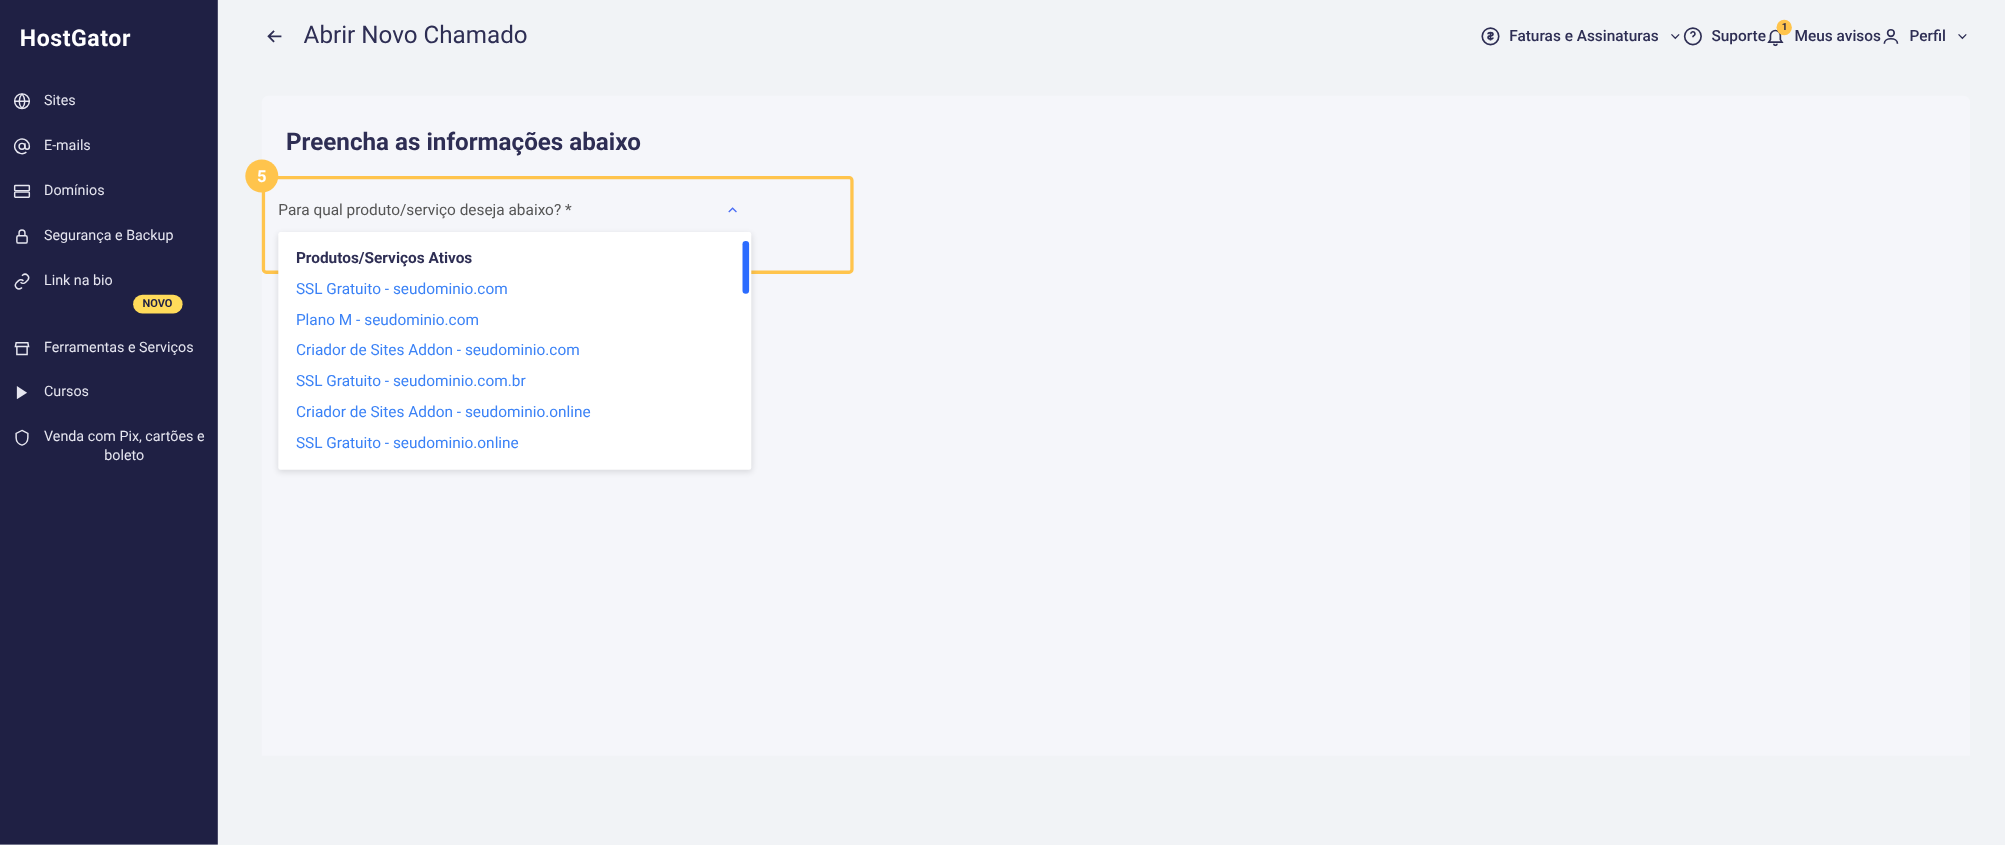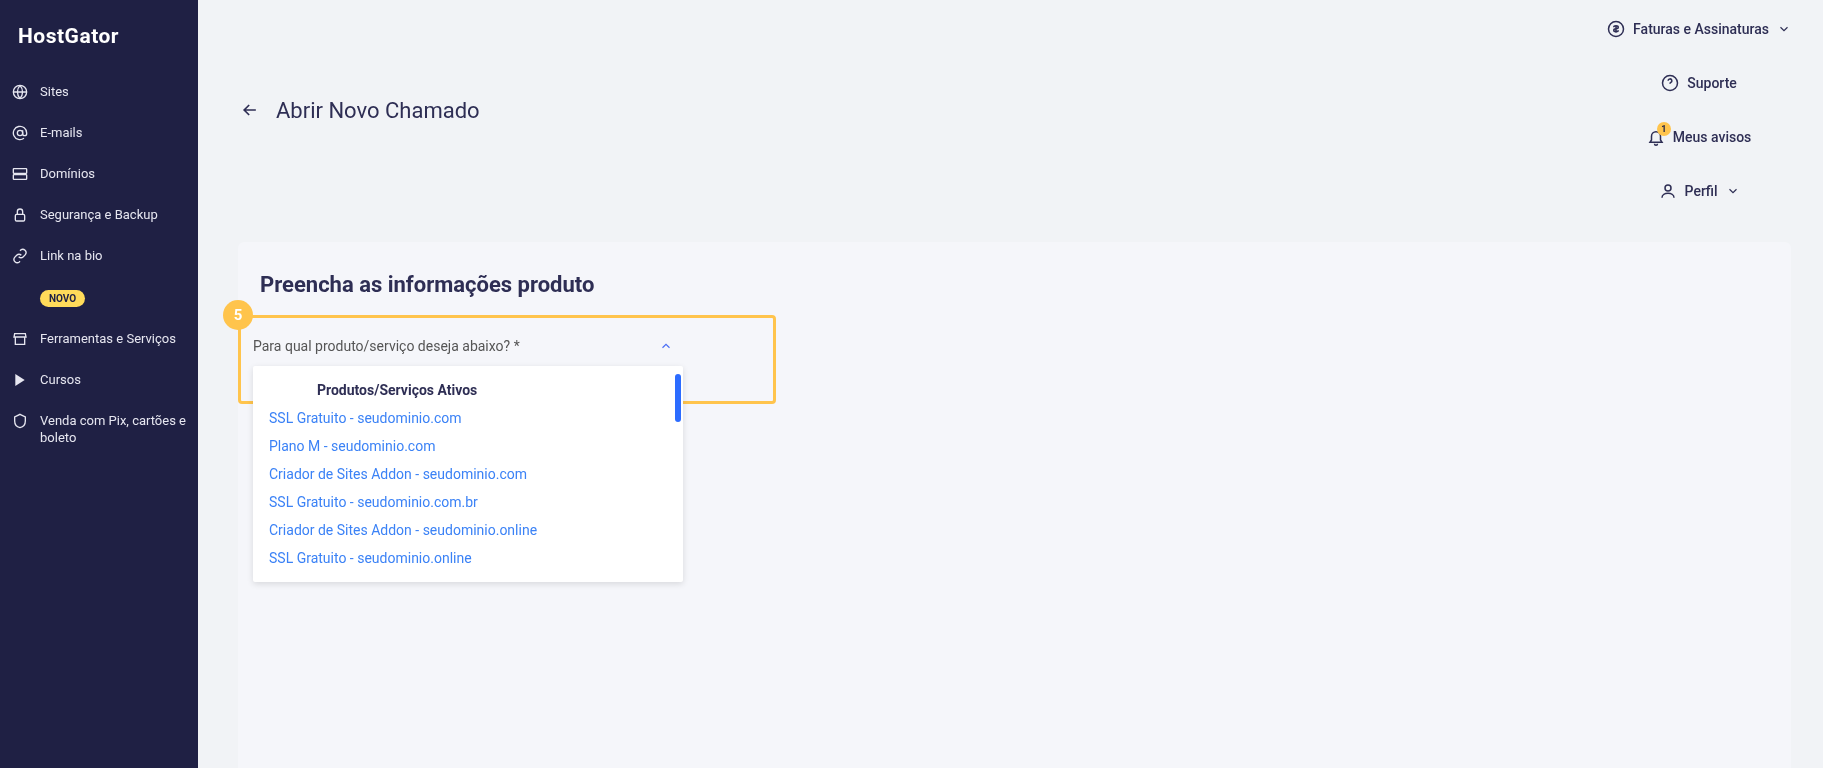--- a/index.html
+++ b/index.html
@@ -1,47 +1,47 @@
 <!DOCTYPE html>
 <html><head>
   <meta charset="utf-8">
   <style>
     *{margin:0;padding:0;box-sizing:border-box;}
     body{font-family:-apple-system,BlinkMacSystemFont,"Segoe UI",Roboto,sans-serif;background:#f1f3f6;height:768px;width:1823px;overflow:hidden;}
     .layout{display:flex;height:100%;}
     .sidebar{width:198px;background:#1f2044;color:#fff;display:flex;flex-direction:column;padding-top:24px;}
     .logo{font-size:21px;font-weight:700;padding:0 18px 24px;letter-spacing:.5px;}
     .nav-list{list-style:none;display:flex;flex-direction:column;gap:0;}
-    .nav-item{display:flex;align-items:flex-start;gap:12px;padding:12px 12px;font-size:13px;color:#e6e6f0;cursor:pointer;}
+    .nav-item{display:flex;align-items:flex-start;gap:12px;padding:12px 12px;font-size:13px;color:#e6e6f0;cursor:pointer;text-align:center;}
     .nav-icon{width:16px;height:16px;flex:none;display:flex;align-items:center;justify-content:center;color:#e6e6f0;}
     .nav-label{font-size:13px;line-height:1.3;}
-    .nav-sub{display:flex;flex-direction:column;gap:6px;}
+    .nav-sub{display:flex;flex-direction:row;gap:18px;}
     .badge-novo{display:inline-block;background:#ffdb5a;color:#1f2044;font-size:10px;font-weight:700;border-radius:999px;padding:3px 9px;margin-top:20px;width:fit-content;}
     .main{flex:1;padding:20px 32px 0 40px;position:relative;}
     .topbar{display:flex;align-items:center;justify-content:space-between;margin-bottom:42px;}
     .title-wrap{display:flex;align-items:center;gap:14px;}
     .back-btn{width:24px;height:24px;color:#2e2e54;display:flex;align-items:center;justify-content:center;cursor:pointer;}
     .page-title{font-size:22px;font-weight:400;color:#2e2e54;}
-    .top-actions{display:flex;align-items:center;gap:36px;flex-direction:column;}
+    .top-actions{display:flex;align-items:flex-start;}
     .top-item{display:flex;align-items:center;gap:8px;color:#2e2e54;font-size:14px;font-weight:500;cursor:pointer;}
     .top-icon{width:18px;height:18px;display:flex;align-items:center;justify-content:center;color:#2e2e54;}
     .chev{width:14px;height:14px;color:#2e2e54;}
     .bell-wrap{position:relative;}
     .count-badge{position:absolute;top:-6px;right:-6px;background:#ffc44c;color:#1f2044;font-size:9px;font-weight:700;border-radius:50%;width:14px;height:14px;display:flex;align-items:center;justify-content:center;}
     .content-card{background:#f5f6fa;border-radius:6px 6px 0 0;padding:30px 0 0 0;min-height:600px;}
     .section-title{font-size:22px;font-weight:700;color:#2e2e54;margin:0 0 18px 22px;}
     .form-area{position:relative;margin-left:0;width:538px;}
     .step-badge{position:absolute;left:-15px;top:-15px;width:30px;height:30px;border-radius:50%;background:#ffc44c;color:#fff;font-weight:700;font-size:15px;display:flex;align-items:center;justify-content:center;z-index:3;}
     .highlight-box{border:3px solid #ffc44c;border-radius:4px;padding:14px 12px 40px 12px;background:#f5f6fa;position:relative;}
     .select-wrap{position:relative;}
     .select-field{width:420px;background:transparent;border:none;border-bottom:1px solid transparent;color:#555;font-size:14px;padding:6px 0;display:flex;justify-content:space-between;align-items:center;cursor:pointer;}
     .caret{color:#4a6df5;}
     .dropdown{position:absolute;top:34px;left:0;width:430px;background:#fff;border-radius:2px;box-shadow:0 2px 6px rgba(0,0,0,.12);max-height:216px;overflow:hidden;}
     .dropdown-inner{padding:10px 0;}
-    .dd-header{font-size:14px;font-weight:700;color:#2e2e54;padding:6px 16px;margin-left:48px;}
+    .dd-header{font-size:14px;font-weight:700;color:#2e2e54;padding:6px 16px;}
     .dd-item{font-size:14px;color:#3b82f6;padding:6px 16px;cursor:pointer;}
     .dd-scrollbar{position:absolute;right:2px;top:8px;width:6px;height:48px;background:#2c6cff;border-radius:3px;}
     svg{display:block;}
   </style>
 </head>
 <body>
 
 <div class="layout">
   <aside class="sidebar">
     <div class="logo">HostGator</div>
@@ -175,21 +175,21 @@
           <span class="chev">
             <svg width="14" height="14" viewBox="0 0 24 24" fill="none" stroke="currentColor" stroke-width="2">
                 <path d="M6 9l6 6 6-6"></path>
               </svg>
           </span>
         </div>
       </div>
     </div>
 
     <div class="content-card">
-      <h2 class="section-title">Preencha as informações produto</h2>
+      <h2 class="section-title">Preencha as informações abaixo</h2>
       <div class="form-area">
         <div class="step-badge">5</div>
         <div class="highlight-box">
           <div class="select-wrap">
             <div class="select-field">
               <span>Para qual produto/serviço deseja abaixo? *</span>
               <span class="caret">
                 <svg width="14" height="14" viewBox="0 0 24 24" fill="none" stroke="currentColor" stroke-width="2">
                     <path d="M6 15l6-6 6 6"></path>
                   </svg>

